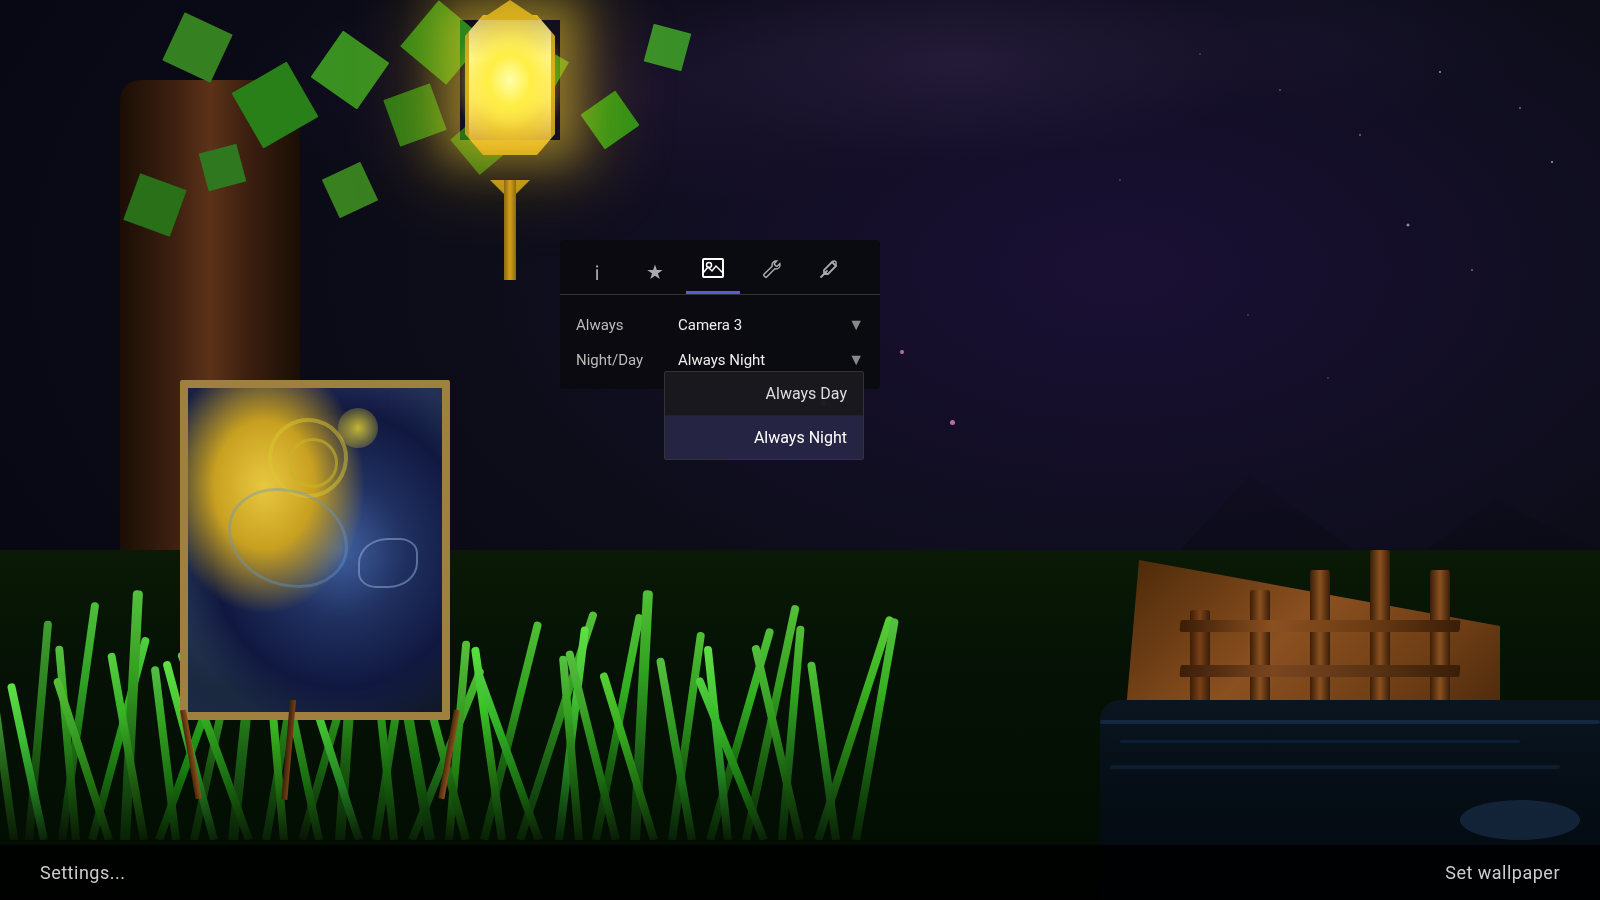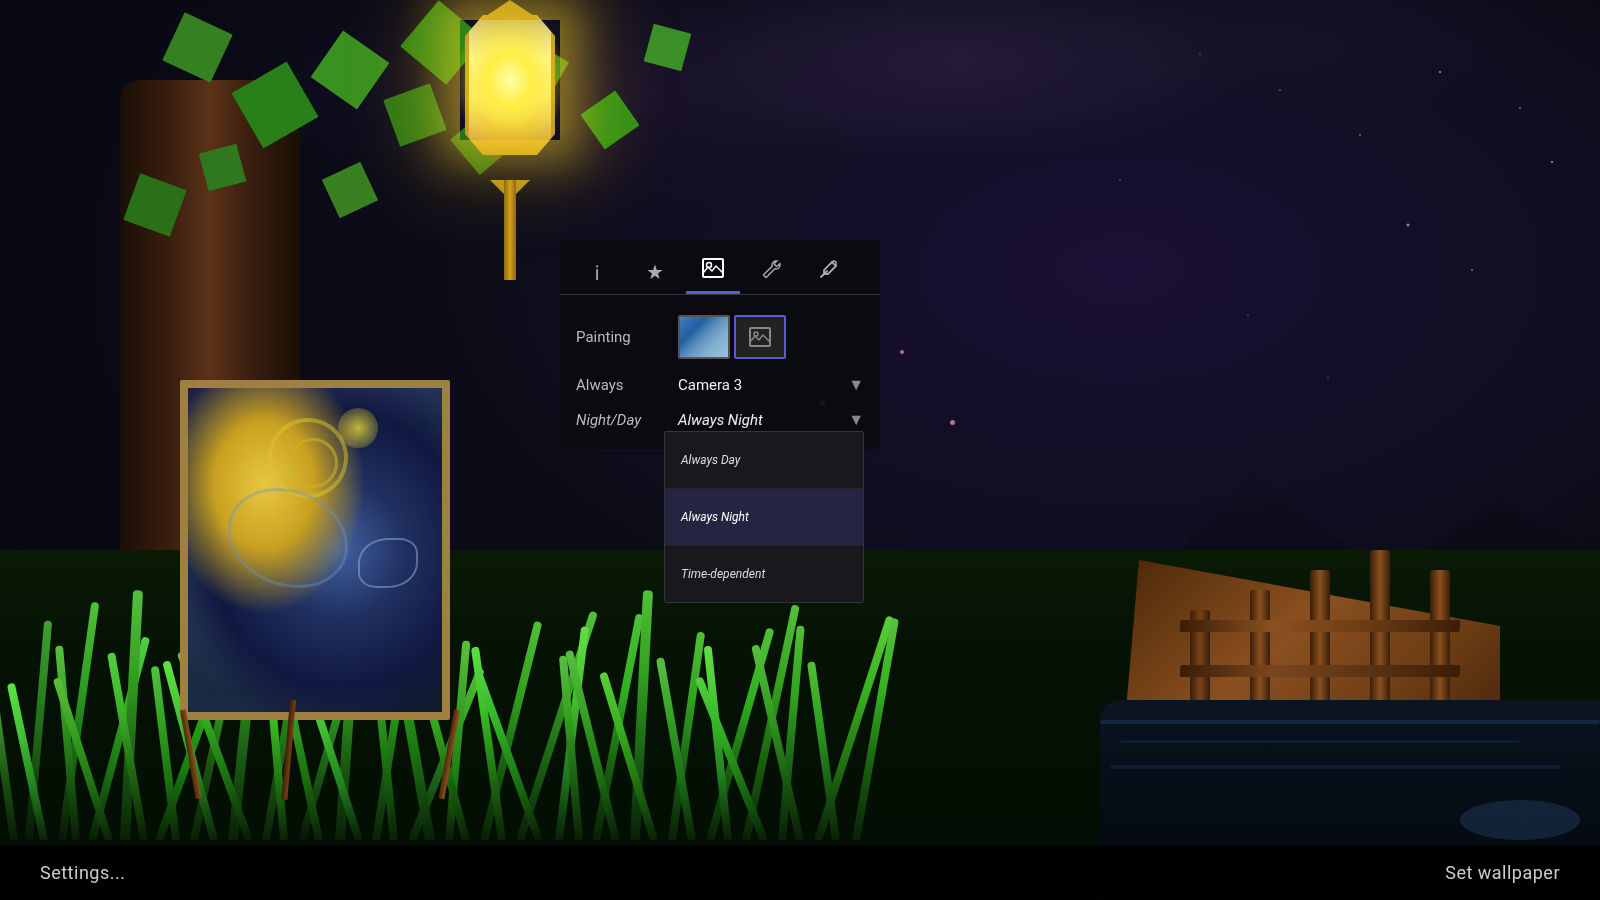--- a/index.html
+++ b/index.html
@@ -376,25 +376,26 @@
       left: 88px;
       right: 0;
       background: rgba(25, 25, 30, 0.97);
       border: 1px solid #333;
       border-radius: 2px;
       z-index: 100;
       margin-top: 2px;
     }
 
     .dropdown-option {
-      padding: 21px 16px;
+      padding: 12px 16px;
       color: #ddd;
-      font-size: 12px;
+      font-size: 16px;
       cursor: pointer;
       border-bottom: 1px solid #222;
+      text-align: right;
     }
 
     .dropdown-option:last-child {
       border-bottom: none;
     }
 
     .dropdown-option:hover,
     .dropdown-option.selected {
       background: rgba(91, 91, 214, 0.2);
     }
@@ -600,57 +601,39 @@
         <svg width="22" height="22" viewBox="0 0 22 22" fill="none">
           <path d="M3 18 L9 12 M14 3 L18 7 L10 15 L6 15 L6 11 Z" stroke="#aaa" stroke-width="1.8" fill="none" stroke-linecap="round"></path>
           <path d="M14 3 C14 3 16 1 18 3 L18 7" stroke="#aaa" stroke-width="1.5" fill="none"></path>
         </svg>
       </span>
     </div>
   </div>
 
   <div class="panel-content">
 
-    <div class="settings-row">
-      <span class="row-label">Painting</span>
-      <div class="thumb-group">
-        <div class="thumb">
-          <div class="thumb-painting"></div>
-        </div>
-        <div class="thumb active">
-          <div class="thumb-custom">
-            <svg width="24" height="24" viewBox="0 0 24 24" fill="none">
-              <rect x="2" y="3" width="20" height="18" rx="1" stroke="#888" stroke-width="2" fill="none"></rect>
-              <circle cx="8" cy="9" r="2" stroke="#888" stroke-width="1.5" fill="none"></circle>
-              <path d="M2 17 L7 11 L11 15 L15 10 L22 17" stroke="#888" stroke-width="1.5" fill="none"></path>
-            </svg>
-          </div>
-        </div>
-      </div>
-    </div>
 
     <div class="settings-row">
       <span class="row-label">Always</span>
       <div class="dropdown-row" style="flex:1;cursor:pointer;align-items:center;">
         <span class="dropdown-value">Camera 3</span>
         <span class="dropdown-arrow">▼</span>
       </div>
     </div>
 
-    <div class="night-day-row" style="position:relative;font-style:italic;">
+    <div class="night-day-row" style="position:relative;">
       <span class="row-label">Night/Day</span>
       <div style="flex:1;display:flex;align-items:center;cursor:pointer;">
         <span class="night-day-value">Always Night</span>
         <span class="dropdown-arrow">▼</span>
       </div>
 
       <div class="dropdown-menu">
         <div class="dropdown-option">Always Day</div>
         <div class="dropdown-option selected">Always Night</div>
-        <div class="dropdown-option">Time-dependent</div>
       </div>
     </div>
 
   </div>
 </div>
 
 <div class="bottom-bar">
   <span class="bottom-btn">Settings...</span>
   <span class="bottom-btn">Set wallpaper</span>
 </div>

